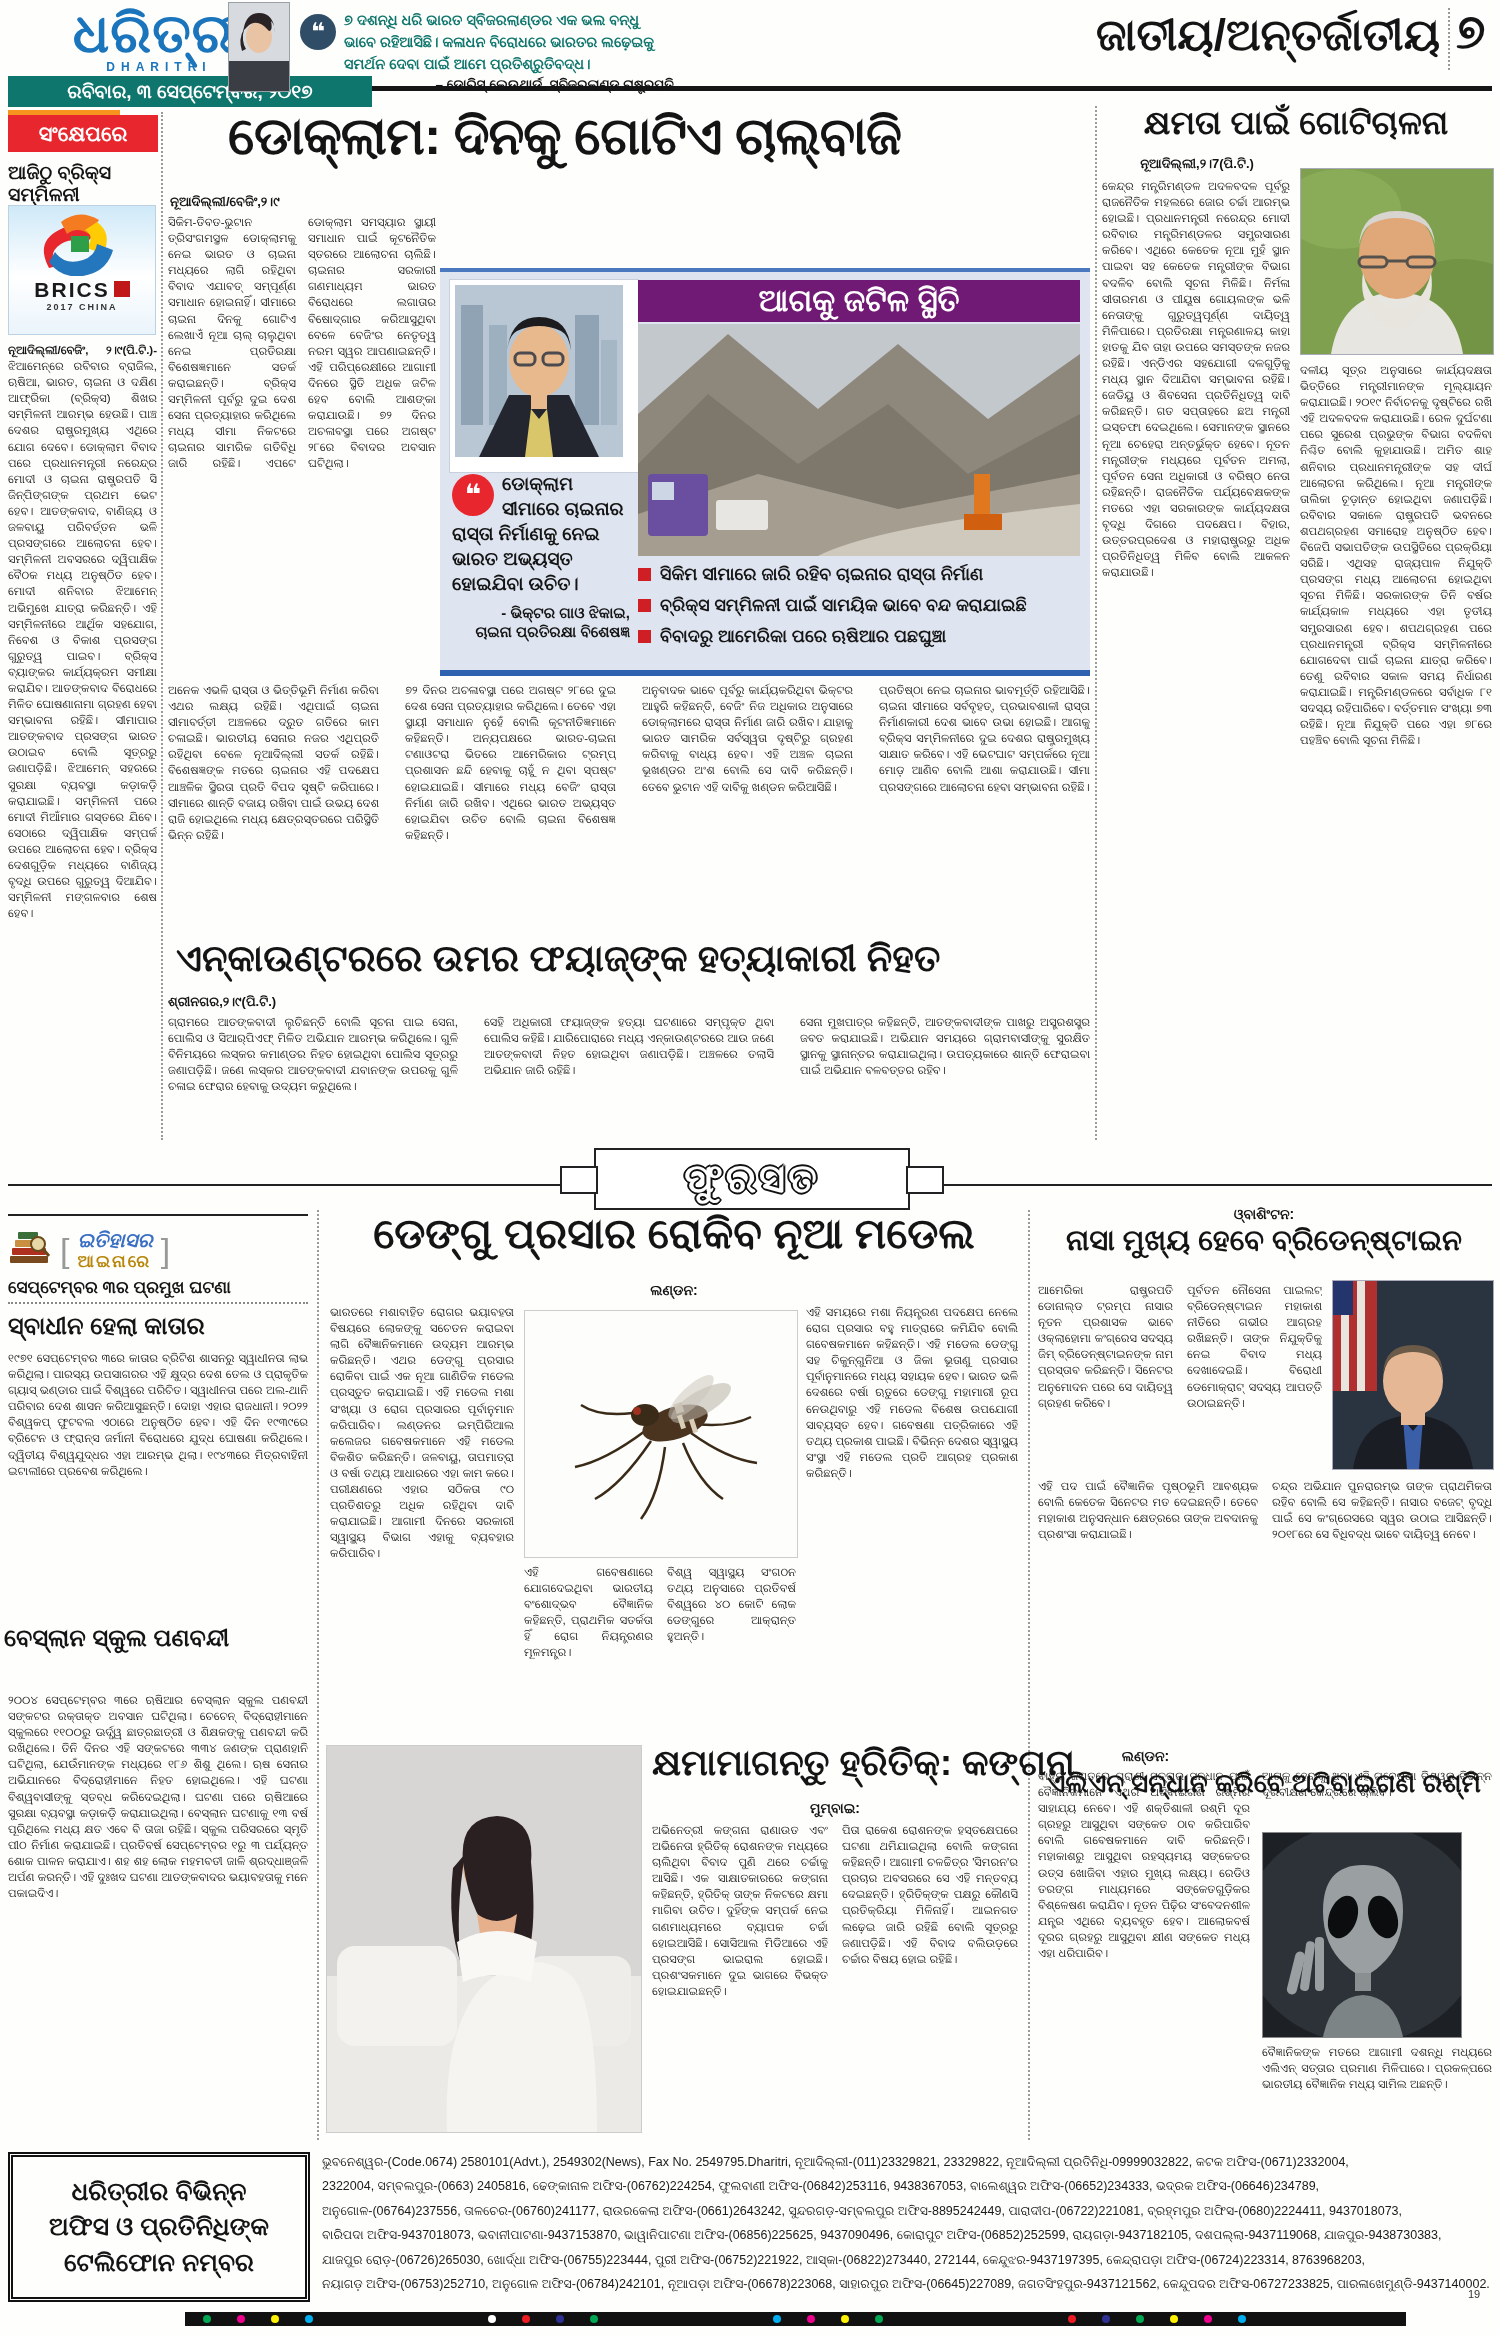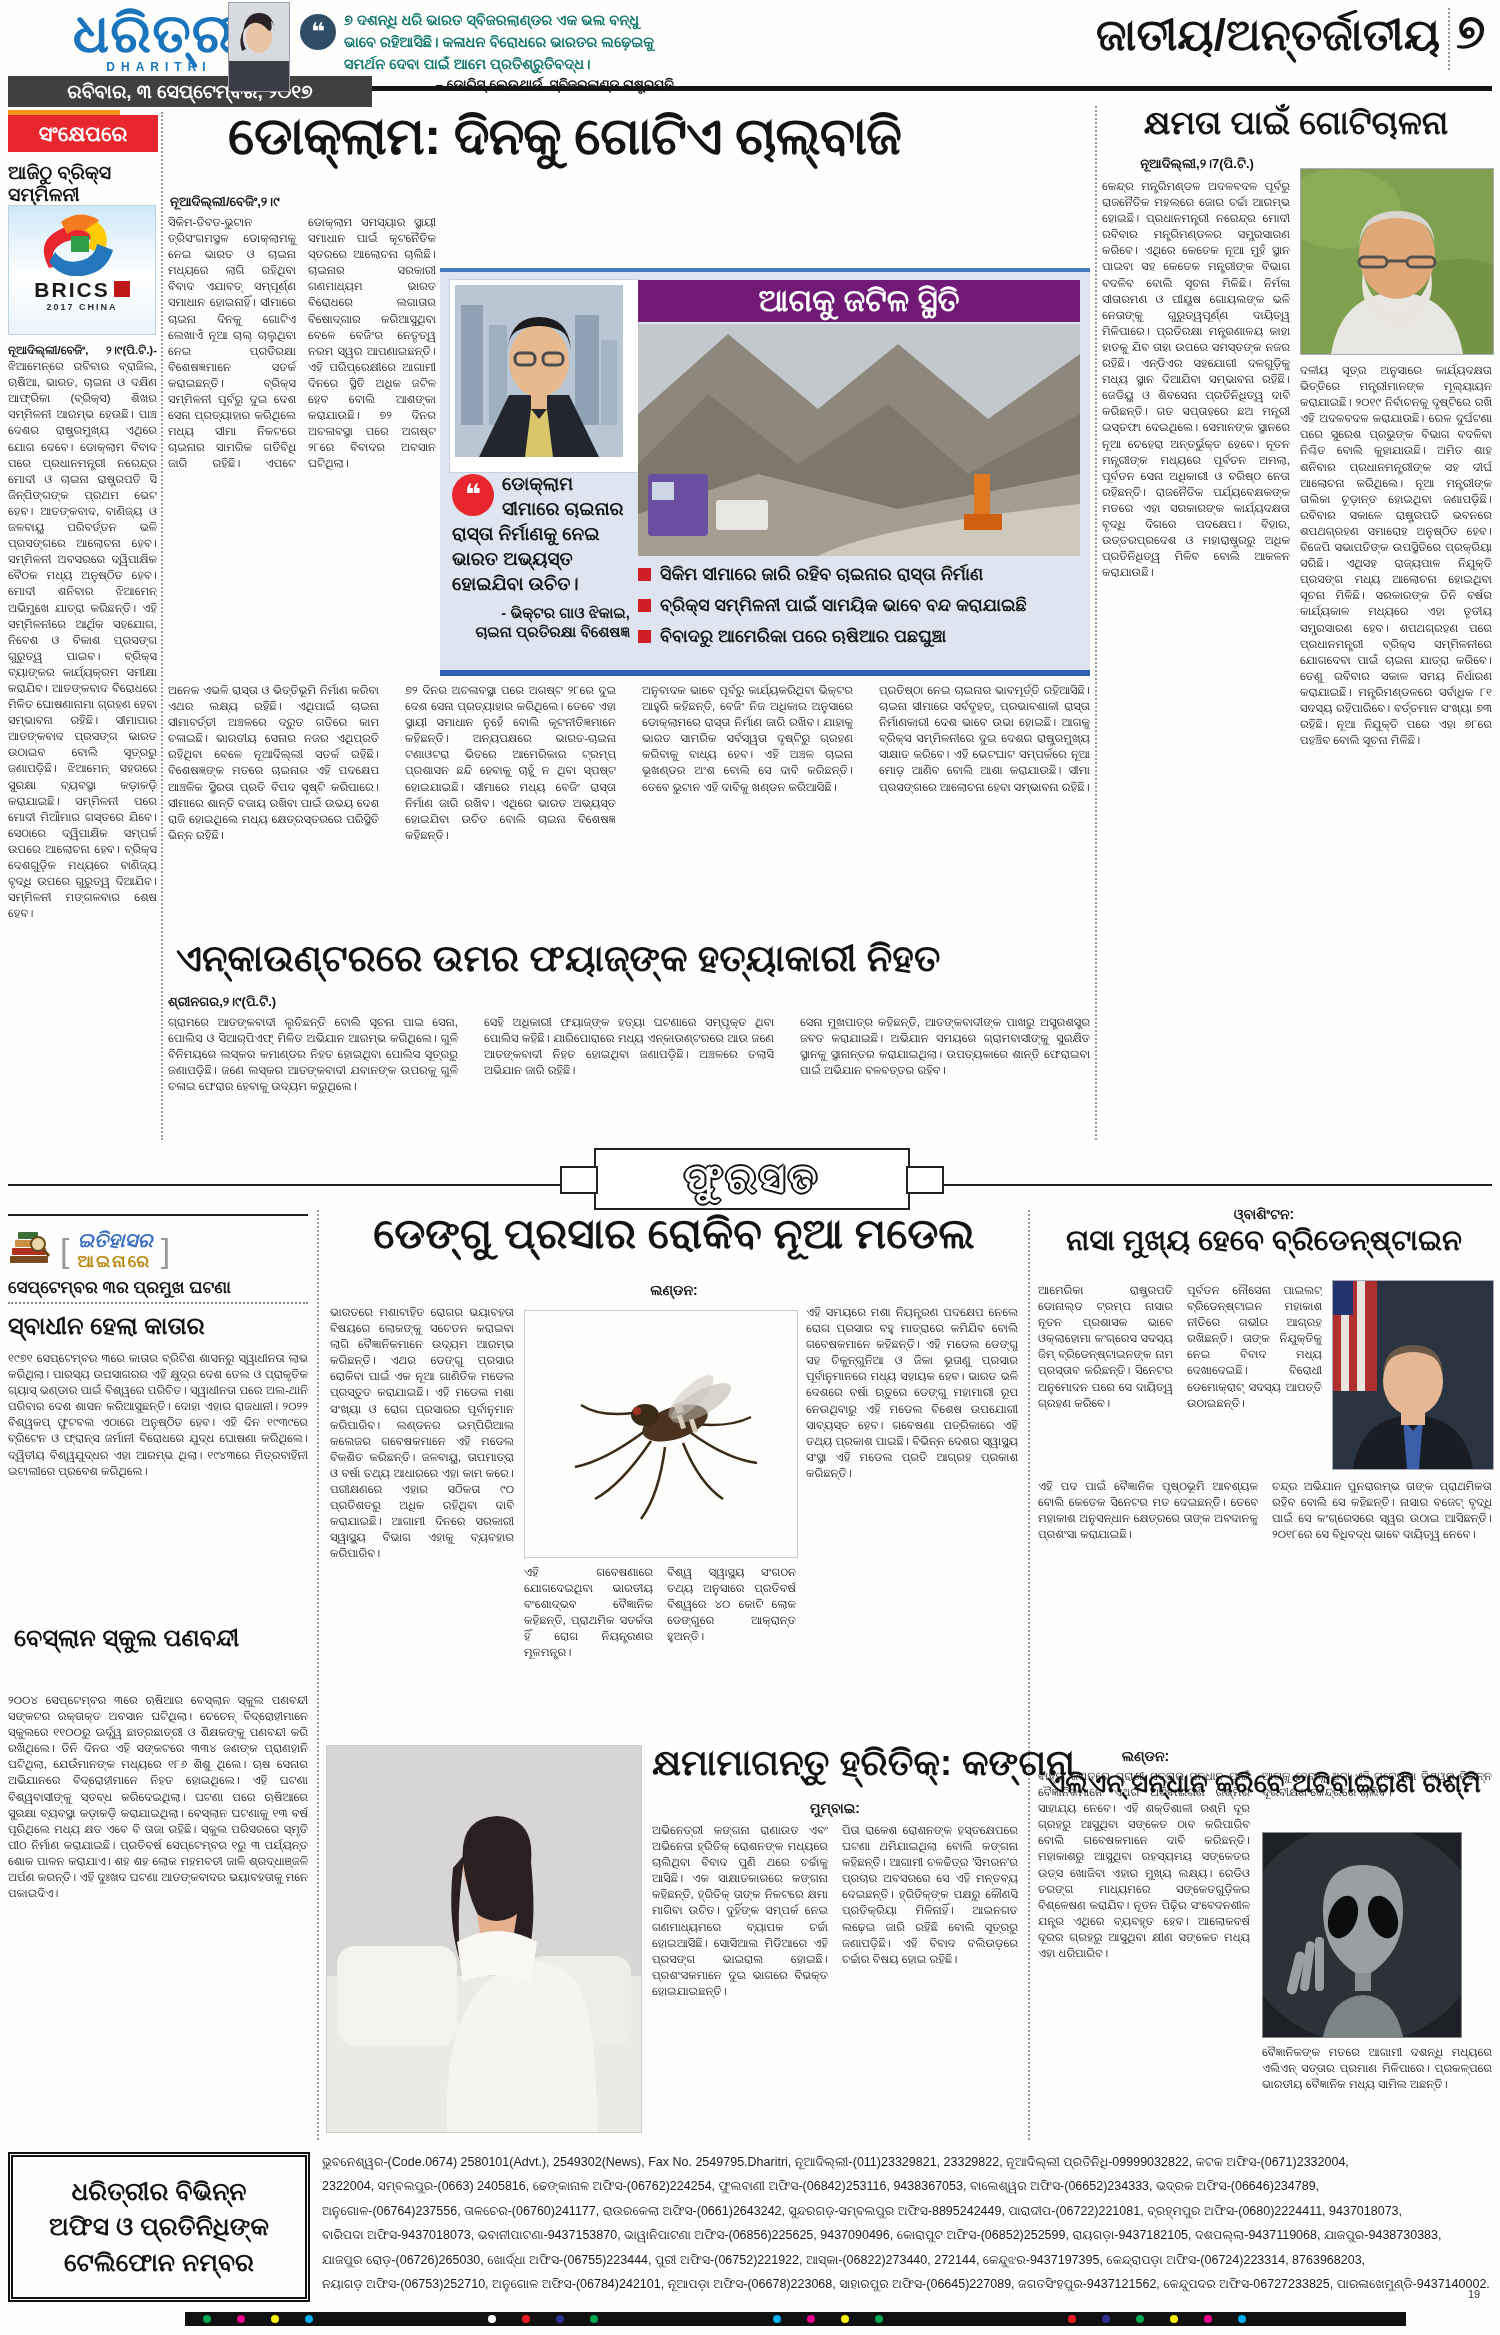--- a/index.html
+++ b/index.html
@@ -9,21 +9,21 @@
   .bodytext{font-size:11.5px;line-height:1.40;text-align:justify;color:#161616;overflow:hidden;}
   .dateline{font-size:13px;font-weight:700;}
   .cols4{display:flex;gap:26px;}
   .cols4>div{flex:1;}
   .cols2{display:flex;gap:14px;}
   .cols2>div{flex:1;}
   .vdot{border-left:2px dotted #9a9a9a;width:0;}
   
   .logo-odia{font-size:54px;font-weight:800;color:#1b75bc;line-height:1.0;letter-spacing:1px;}
   .logo-latin{font-size:12px;font-weight:700;color:#1b75bc;letter-spacing:6px;}
-  .datebar{background:#404040;color:#fff;font-weight:700;font-size:19px;display:flex;align-items:center;justify-content:center;}
+  .datebar{background:#0f766e;color:#fff;font-weight:700;font-size:19px;display:flex;align-items:center;justify-content:center;}
   .mast-rule{background:#161616;}
   .mast-quote-icon{width:36px;height:36px;border-radius:50%;background:#2f4d66;color:#fff;font-size:24px;line-height:36px;text-align:center;font-weight:800;}
   .quote-text{font-size:14.5px;font-weight:600;line-height:1.5;color:#0f766e;}
   .quote-attrib{font-size:13.5px;font-weight:700;text-align:right;margin-top:2px;}
   .section-title{font-size:44px;font-weight:800;letter-spacing:0px;}
   .pagenum{font-size:48px;font-weight:800;}
   
   .brief-label{background:#e8262d;color:#fff;font-size:21px;font-weight:800;display:flex;align-items:center;justify-content:center;}
   .brief-headline{font-size:19px;font-weight:800;}
   .brics-box{border:1px solid #bcd2e2;background:linear-gradient(180deg,#cfe9f8 0%,#ffffff 55%,#eaf4fb 100%);}
@@ -247,21 +247,21 @@
     <span style="display:inline-block;">
       <span class="hist-title-blue">ଇତିହାସର</span><br>
       <span class="hist-title-gold">ଆଇନାରେ</span>
     </span>
     <span style="font-size:34px;color:#999;font-weight:400;">]</span>
   </div>
   <div class="abs hist-sub" style="left:8px;top:1278px;width:300px;">ସେପ୍ଟେମ୍ବର ୩ର ପ୍ରମୁଖ ଘଟଣା</div>
   <div class="abs dotrule" style="left:8px;top:1302px;width:300px;"></div>
   <div class="abs side-headline" style="left:8px;top:1312px;width:300px;">ସ୍ବାଧୀନ ହେଲା କାତାର</div>
   <div class="abs bodytext" style="left:8px;top:1350px;width:300px;height:264px;">୧୯୭୧ ସେପ୍ଟେମ୍ବର ୩ରେ କାତାର ବ୍ରିଟିଶ ଶାସନରୁ ସ୍ୱାଧୀନତା ଲାଭ କରିଥିଲା। ପାରସ୍ୟ ଉପସାଗରର ଏହି କ୍ଷୁଦ୍ର ଦେଶ ତେଲ ଓ ପ୍ରାକୃତିକ ଗ୍ୟାସ୍ ଭଣ୍ଡାର ପାଇଁ ବିଶ୍ୱରେ ପରିଚିତ। ସ୍ୱାଧୀନତା ପରେ ଅଲ-ଥାନି ପରିବାର ଦେଶ ଶାସନ କରିଆସୁଛନ୍ତି। ଦୋହା ଏହାର ରାଜଧାନୀ। ୨୦୨୨ ବିଶ୍ୱକପ୍ ଫୁଟବଲ ଏଠାରେ ଅନୁଷ୍ଠିତ ହେବ। ଏହି ଦିନ ୧୯୩୯ରେ ବ୍ରିଟେନ ଓ ଫ୍ରାନ୍ସ ଜର୍ମାନୀ ବିରୋଧରେ ଯୁଦ୍ଧ ଘୋଷଣା କରିଥିଲେ। ଦ୍ୱିତୀୟ ବିଶ୍ୱଯୁଦ୍ଧର ଏହା ଆରମ୍ଭ ଥିଲା। ୧୯୪୩ରେ ମିତ୍ରବାହିନୀ ଇଟାଲୀରେ ପ୍ରବେଶ କରିଥିଲେ।</div>
-  <div class="abs side-headline" style="left:14px;top:1624px;width:300px;">ବେସ୍‌ଲାନ ସ୍କୁଲ ପଣବନ୍ଦୀ</div>
+  <div class="abs side-headline" style="left:4px;top:1624px;width:300px;">ବେସ୍‌ଲାନ ସ୍କୁଲ ପଣବନ୍ଦୀ</div>
   <div class="abs bodytext" style="left:8px;top:1692px;width:300px;height:404px;">୨୦୦୪ ସେପ୍ଟେମ୍ବର ୩ରେ ଋଷିଆର ବେସ୍‌ଲାନ ସ୍କୁଲ ପଣବନ୍ଦୀ ସଙ୍କଟର ରକ୍ତାକ୍ତ ଅବସାନ ଘଟିଥିଲା। ଚେଚେନ୍ ବିଦ୍ରୋହୀମାନେ ସ୍କୁଲରେ ୧୧୦୦ରୁ ଊର୍ଦ୍ଧ୍ୱ ଛାତ୍ରଛାତ୍ରୀ ଓ ଶିକ୍ଷକଙ୍କୁ ପଣବନ୍ଦୀ କରି ରଖିଥିଲେ। ତିନି ଦିନର ଏହି ସଙ୍କଟରେ ୩୩୪ ଜଣଙ୍କ ପ୍ରାଣହାନି ଘଟିଥିଲା, ଯେଉଁମାନଙ୍କ ମଧ୍ୟରେ ୧୮୬ ଶିଶୁ ଥିଲେ। ଋଷ ସେନାର ଅଭିଯାନରେ ବିଦ୍ରୋହୀମାନେ ନିହତ ହୋଇଥିଲେ। ଏହି ଘଟଣା ବିଶ୍ୱବାସୀଙ୍କୁ ସ୍ତବ୍ଧ କରିଦେଇଥିଲା। ଘଟଣା ପରେ ଋଷିଆରେ ସୁରକ୍ଷା ବ୍ୟବସ୍ଥା କଡ଼ାକଡ଼ି କରାଯାଇଥିଲା। ବେସ୍‌ଲାନ ଘଟଣାକୁ ୧୩ ବର୍ଷ ପୂରିଥିଲେ ମଧ୍ୟ କ୍ଷତ ଏବେ ବି ତାଜା ରହିଛି। ସ୍କୁଲ ପରିସରରେ ସ୍ମୃତି ପୀଠ ନିର୍ମାଣ କରାଯାଇଛି। ପ୍ରତିବର୍ଷ ସେପ୍ଟେମ୍ବର ୧ରୁ ୩ ପର୍ଯ୍ୟନ୍ତ ଶୋକ ପାଳନ କରାଯାଏ। ଶହ ଶହ ଲୋକ ମହମବତୀ ଜାଳି ଶ୍ରଦ୍ଧାଞ୍ଜଳି ଅର୍ପଣ କରନ୍ତି। ଏହି ଦୁଃଖଦ ଘଟଣା ଆତଙ୍କବାଦର ଭୟାବହତାକୁ ମନେ ପକାଇଦିଏ।</div>
 
   <div class="abs dengue-headline" style="left:330px;top:1210px;width:688px;">ଡେଙ୍ଗୁ ପ୍ରସାର ରୋକିବ ନୂଆ ମଡେଲ</div>
   <div class="abs c-dateline" style="left:330px;top:1282px;width:688px;">ଲଣ୍ଡନ:</div>
   <div class="abs photo" style="left:524px;top:1310px;width:272px;height:246px;border:1px solid #ccc;">
     <svg width="272" height="246" viewBox="0 0 272 246">
         <rect width="272" height="246" fill="#fdfdfb"></rect>
         <g stroke="#3a2a18" stroke-width="2.5" fill="none">
           <path d="M120 120 q-40 30 -70 36"></path>
           <path d="M126 130 q-30 44 -56 58"></path>

